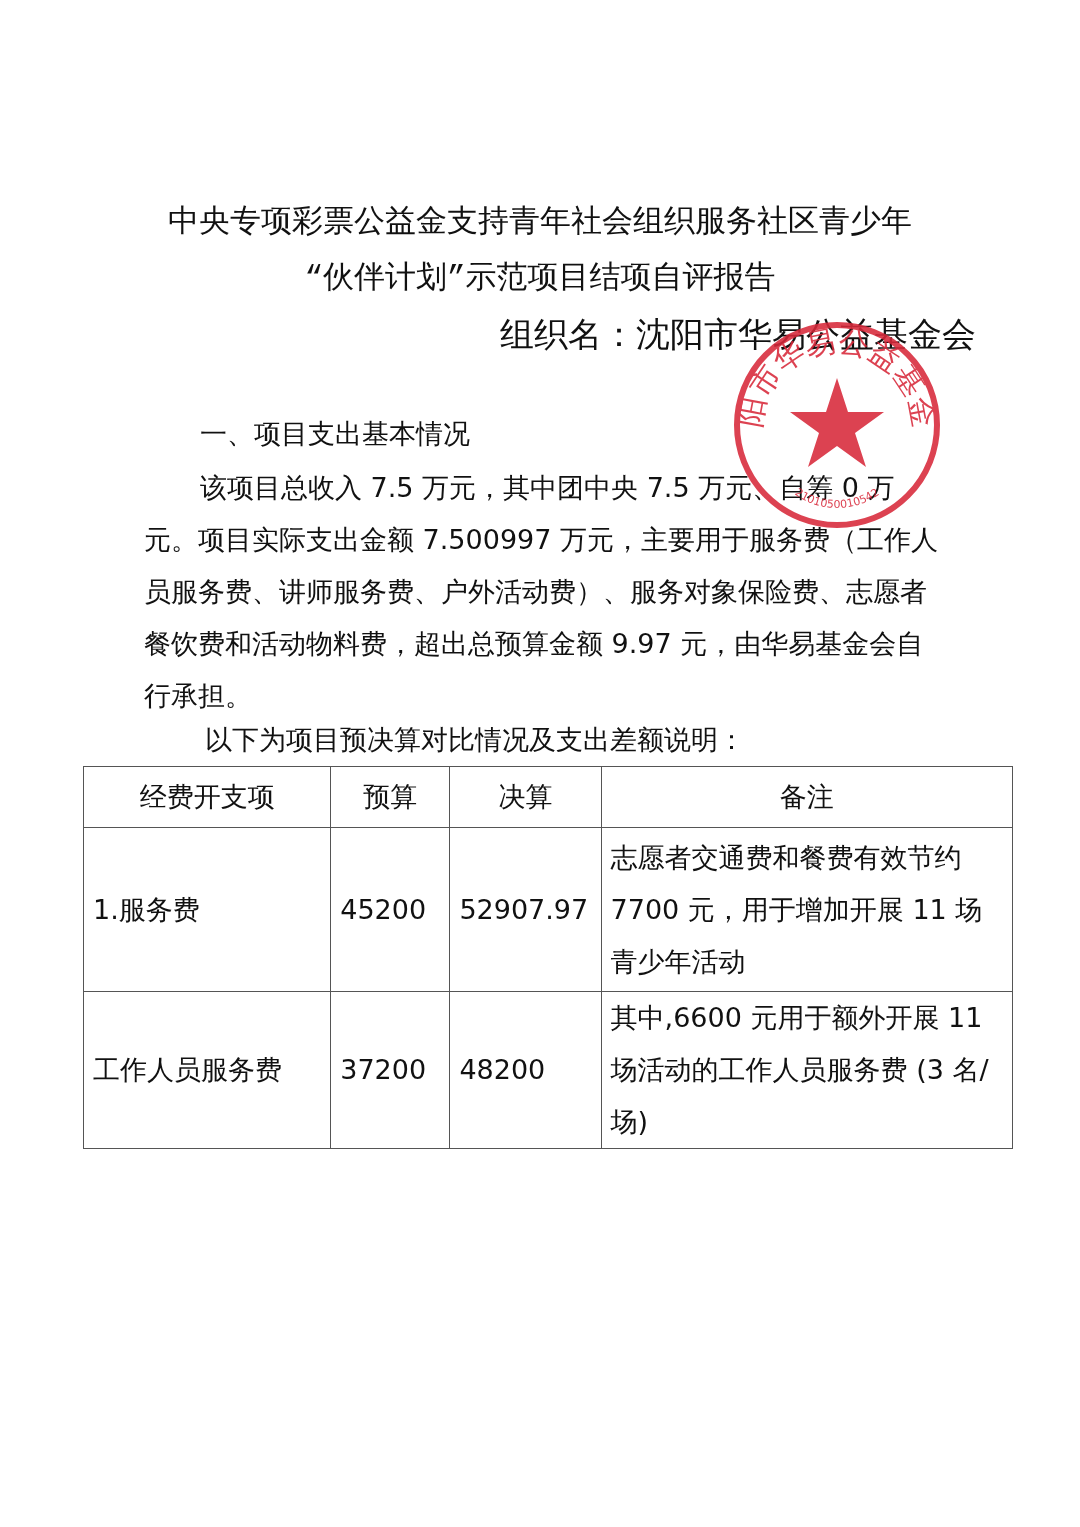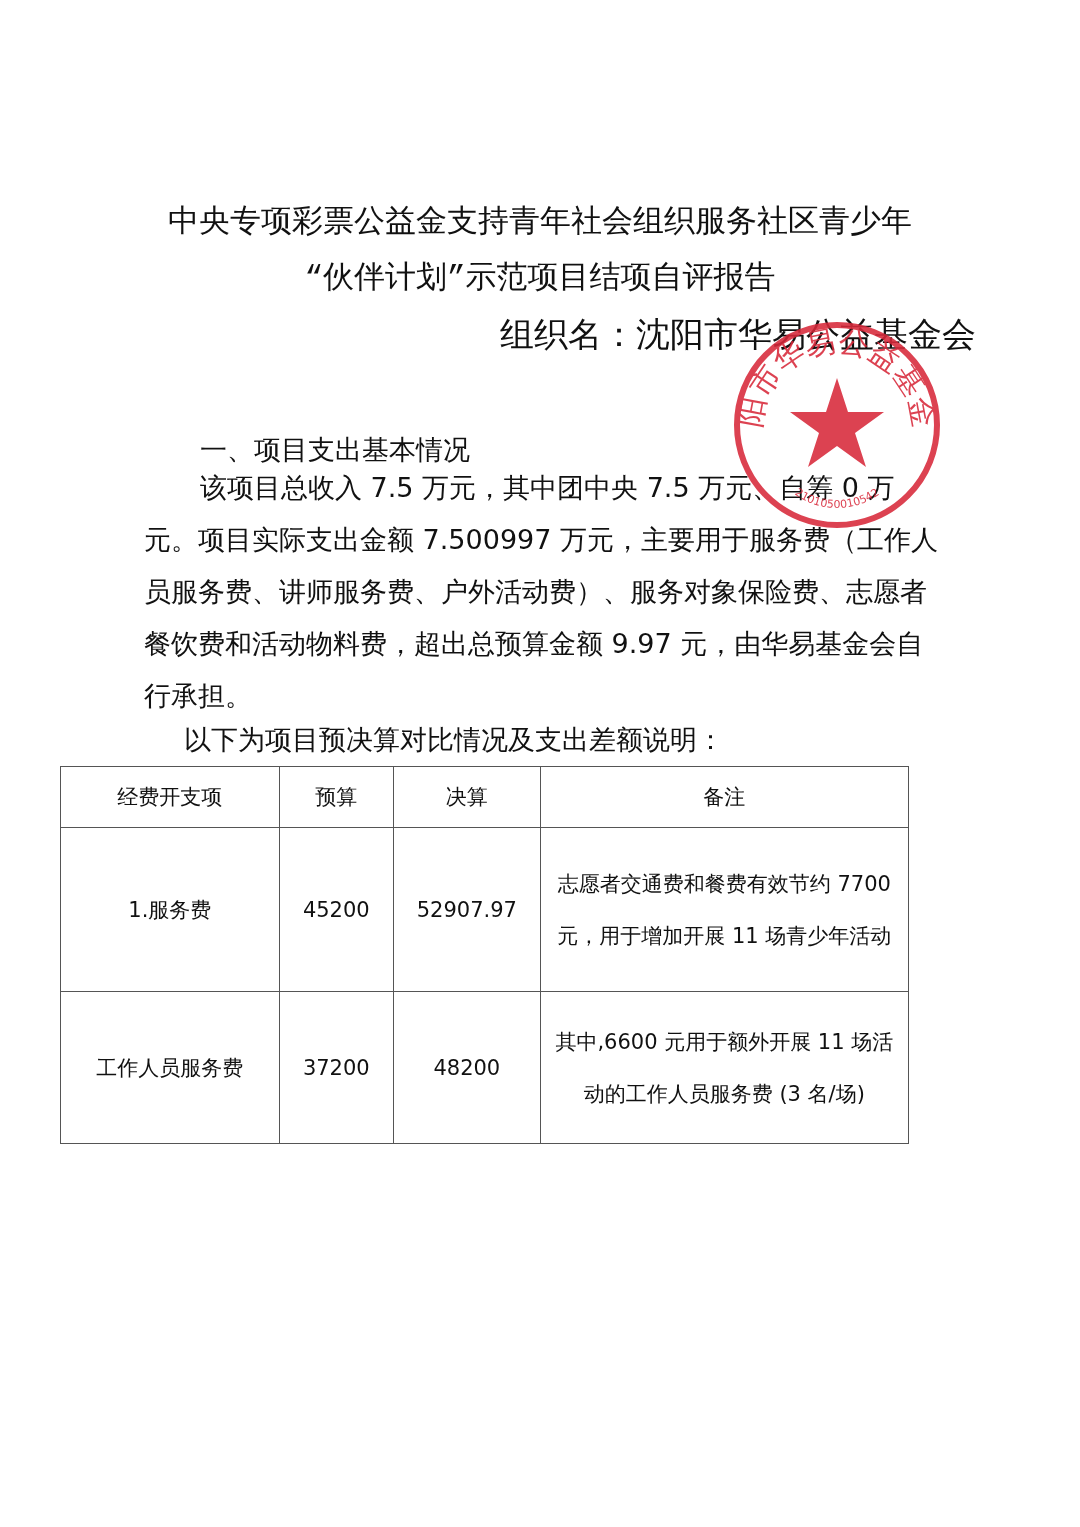--- a/index.html
+++ b/index.html
@@ -3,25 +3,25 @@
 <meta charset="utf-8">
 <style>
   html, body { margin:0; padding:0; background:#ffffff; }
   body { width:1080px; height:1527px; position:relative; overflow:hidden;
          font-family:"DejaVu Sans","Liberation Sans",sans-serif; color:#111; }
   .title { position:absolute; left:0; width:1080px; text-align:center; font-size:31px; line-height:40px; letter-spacing:0px; }
   .t1 { top:200px; }
   .t2 { top:259px;font-family:Liberation Mono, monospace; }
   .org { position:absolute; left:500px; top:314px; font-size:34px; line-height:40px; }
   .para { position:absolute; left:144px; width:800px; font-size:27px; line-height:52px; }
-  .h1 { position:absolute; left:200px; top:428px; font-size:27px; line-height:44px; }
+  .h1 { position:absolute; left:200px; top:412px; font-size:27px; line-height:44px; }
   .p1 { top:462px; text-indent:56px; }
-  .p2 { top:720px; left:184px; width:760px; line-height:40px; }
-  table.budget { position:absolute; left:60px; top:766px; width:849px; border-collapse:collapse; font-size:21px; }
-  table.budget td, table.budget th { border:1.5px solid #555; font-weight:normal; padding:0 9px; vertical-align:middle; line-height:52px;text-align:center; }
+  .p2 { top:720px; left:205px; width:760px; line-height:40px; }
+  table.budget { position:absolute; left:83px; top:766px; width:930px; border-collapse:collapse; font-size:27px; }
+  table.budget td, table.budget th { border:1.5px solid #555; font-weight:normal; padding:0 9px; vertical-align:middle; line-height:52px; }
   table.budget th { height:60px; text-align:center; }
   .c1 { width:228px; }
   .c2 { width:100px; }
   .c3 { width:132px; }
   .c4 { width:392px; }
   .r1 td { height:163px; }
   .r2 td { height:151px; }
   .r3 td { height:113px; }
   .seal { position:absolute; left:732px; top:320px; width:210px; height:210px; pointer-events:none; opacity:0.88; }
 </style>

